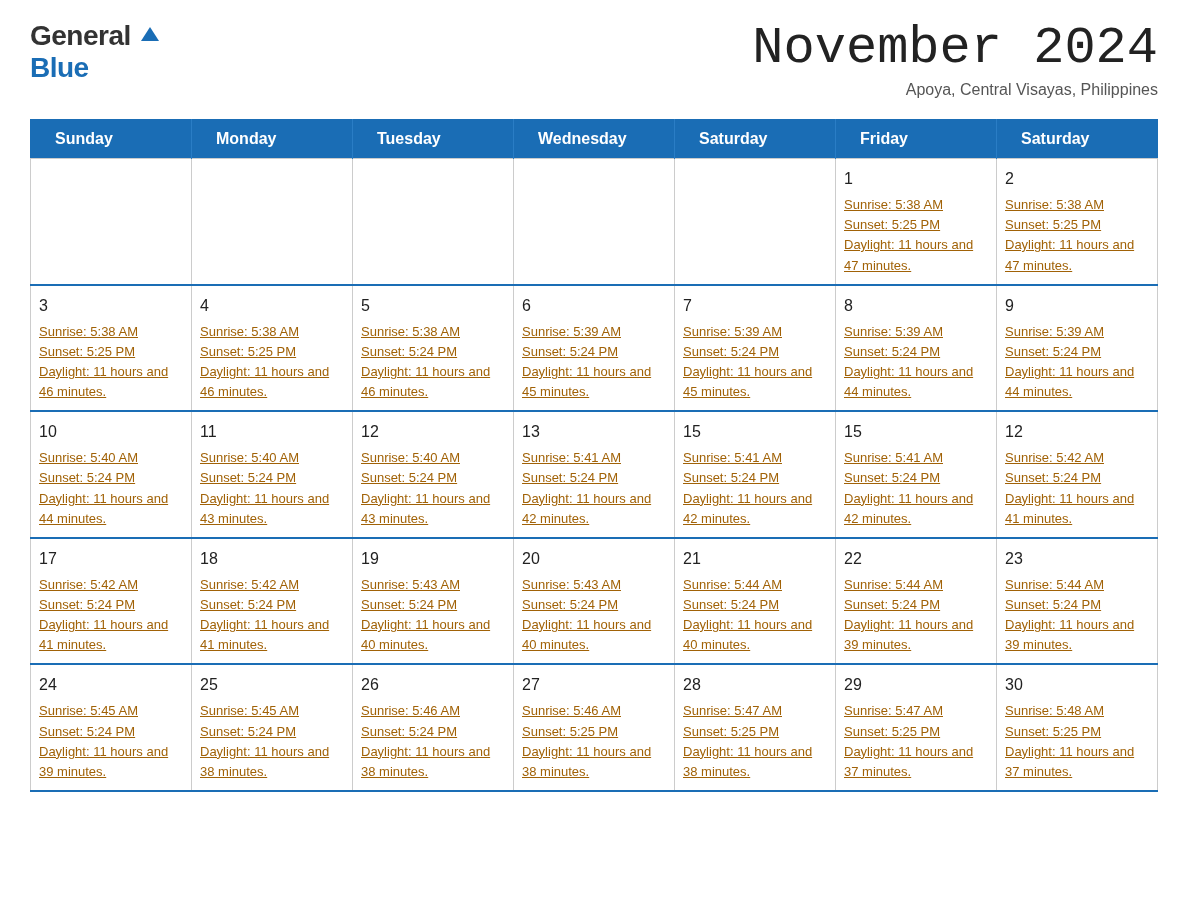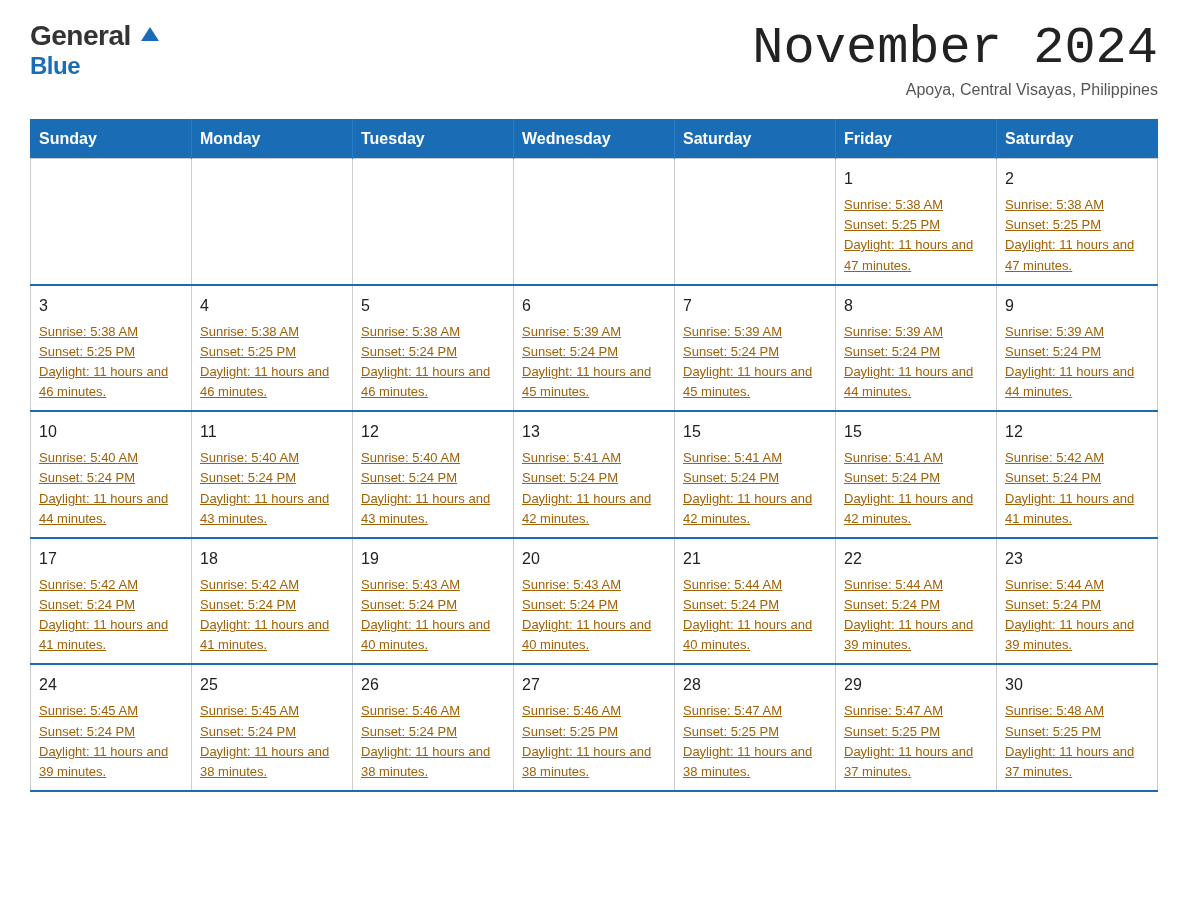--- a/index.html
+++ b/index.html
@@ -21,21 +21,21 @@
       flex-direction: column;
       align-items: flex-start;
     }
     .logo-general {
       font-size: 28px;
       font-weight: bold;
       color: #333;
       letter-spacing: -0.5px;
     }
     .logo-blue {
-      font-size: 24px;
+      font-size: 28px;
       font-weight: bold;
       color: #1a6db5;
       letter-spacing: -0.5px;
     }
     .logo-line {
       display: flex;
       align-items: center;
       gap: 8px;
     }
     .title-block {
@@ -56,21 +56,21 @@
     .calendar {
       width: 100%;
       border-collapse: collapse;
       border: 1px solid #1a6db5;
     }
     .calendar thead tr th {
       background-color: #1a6db5;
       color: #fff;
       font-size: 16px;
       font-weight: 600;
-      padding: 10px 8px;
+      padding: 10px 24px;
       text-align: left;
       border-right: 1px solid #2a7dc5;
     }
     .calendar thead tr th:last-child {
       border-right: none;
     }
     .calendar tbody tr td {
       vertical-align: top;
       padding: 8px;
       border: 1px solid #ccc;

